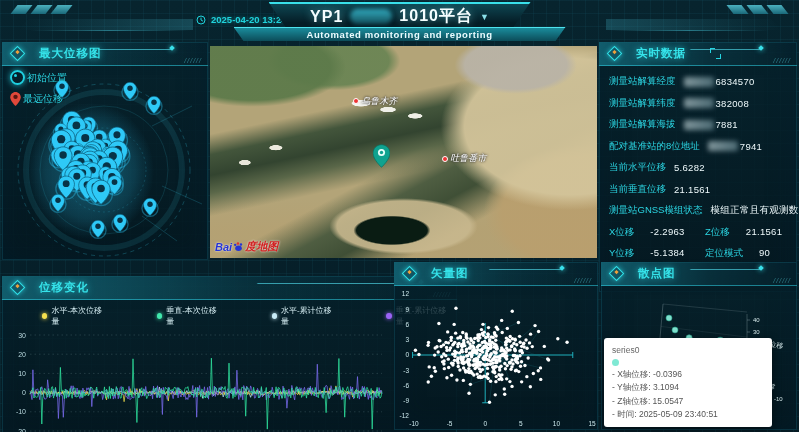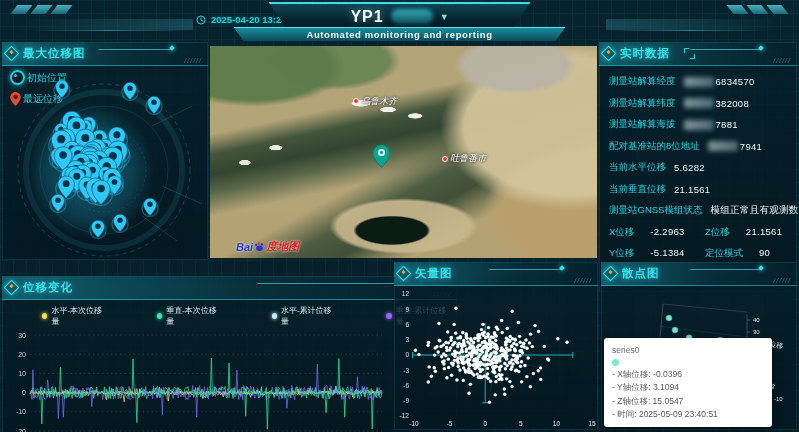--- a/index.html
+++ b/index.html
@@ -32,21 +32,21 @@
   .dd{color:#8adfe8;font-size:9px;}
   .subtitle-bar{position:absolute;left:50%;top:27px;transform:translateX(-50%);width:332px;height:13px;
         background:linear-gradient(180deg,#1a8c9c,#0c4c59);
         clip-path:polygon(0 0,100% 0,97% 100%,3% 100%);
         display:flex;align-items:center;justify-content:center;
         border-top:1px solid #4fe3ee;}
   .subtitle-bar span{color:#eafcff;font-size:9.5px;font-weight:bold;letter-spacing:.6px;}
   
   .panel{position:absolute;z-index:2;background:linear-gradient(180deg,rgba(6,34,44,.78),rgba(4,23,31,.85));
         box-shadow:inset 0 0 0 1px rgba(26,115,135,.28), inset 0 0 28px rgba(0,30,45,.5);}
-  .panel-head{position:relative;height:23px;display:flex;align-items:center;gap:6px;padding:0 4px;
+  .panel-head{position:relative;height:23px;display:flex;align-items:center;gap:16px;padding:0 10px;
         background:linear-gradient(90deg,rgba(18,96,112,.95),rgba(18,96,112,.25) 55%,rgba(18,96,112,0));
         border-bottom:1px solid rgba(46,205,225,.55);}
   .diamond-icon{position:relative;width:9px;height:9px;border:1px solid #2fe0e8;transform:rotate(45deg);flex:none;box-shadow:0 0 5px rgba(47,224,232,.7);}
   .diamond-icon i{position:absolute;left:2px;top:2px;width:3px;height:3px;background:#f0a13a;}
   .panel-title{color:#35e3ea;font-size:11.5px;font-weight:bold;letter-spacing:1px;text-shadow:0 0 7px rgba(47,224,234,.7);white-space:nowrap;}
   .head-line{position:absolute;right:40px;top:7px;width:36%;height:6px;
         border-top:1px solid rgba(80,220,235,.65);transform:skewX(-55deg);}
   .head-dot{position:absolute;right:34px;top:4px;width:4px;height:4px;background:#39e0ea;transform:rotate(45deg);box-shadow:0 0 5px #39e0ea;}
   .head-slashes{position:absolute;right:6px;bottom:1px;color:rgba(90,215,230,.5);font-size:7px;letter-spacing:1px;font-style:italic;}
   .expand-icon{position:relative;width:11px;height:11px;margin-left:8px;flex:none;}
@@ -74,21 +74,21 @@
       radial-gradient(85px 40px at 79% 9%, rgba(185,179,166,.95) 0 60%, rgba(185,179,166,0) 72%),
       radial-gradient(170px 110px at 93% 38%, rgba(211,196,154,.95) 0 62%, rgba(211,196,154,0) 76%),
       radial-gradient(130px 85px at 97% 78%, rgba(185,159,110,.95) 0 64%, rgba(185,159,110,0) 78%),
       linear-gradient(168deg, rgba(61,81,56,0) 30%, rgba(61,81,56,.95) 37%, rgba(44,63,44,.95) 44%, rgba(74,92,64,.85) 50%, rgba(74,92,64,0) 58%),
       linear-gradient(152deg, rgba(68,86,60,0) 52%, rgba(68,86,60,.9) 60%, rgba(51,70,47,.9) 67%, rgba(51,70,47,0) 76%),
       linear-gradient(0deg, rgba(180,161,115,.9) 0 14%, rgba(180,161,115,0) 28%);}
   .city-label{position:absolute;color:#fff;font-size:9px;text-shadow:0 0 3px #333,0 0 2px #333;white-space:nowrap;}
   .city-dot{display:inline-block;width:4px;height:4px;border-radius:50%;background:#e33;border:1px solid #fff;margin-right:2px;vertical-align:middle;}
   .station-pin{position:absolute;left:42%;top:46%;}
   .baidu-logo{position:absolute;left:5px;bottom:4px;display:flex;align-items:center;font-size:11px;font-weight:bold;}
-  .baidu-logo .bai{color:#2534d6;text-shadow:0 0 2px #fff;margin-left:21px;}
+  .baidu-logo .bai{color:#2534d6;text-shadow:0 0 2px #fff;}
   .baidu-logo .paw{width:11px;height:11px;margin:0 1px;}
   .baidu-logo .rest{color:#d02020;text-shadow:0 0 2px #fff;filter:blur(.6px);}
   
   #p-rt{left:599px;top:42px;width:198px;height:250px;}
   .rt-body{padding:9px 10px 12px 10px;}
   .rt-row{display:flex;align-items:center;margin-bottom:8.5px;font-size:9.5px;white-space:nowrap;}
   .rt-label{color:#2bd5e2;margin-right:8px;}
   .rt-value{color:#eef9fb;letter-spacing:.3px;}
   .rt-redact{display:inline-block;width:30px;height:10px;margin-right:2px;border-radius:2px;
         background:linear-gradient(90deg,#9fb3b8,#5d7d86);filter:blur(2.5px);opacity:.8;}
@@ -136,20 +136,21 @@
         <path d="M5 2.6 V5 L7 6.2" fill="none" stroke="#20d3dc" stroke-width="1"></path>
       </svg>
       <span>2025-04-20 13:24:39</span>
       <span>至</span>
       <span>2025-05-20 13:24:39</span>
     </div>
 
     <div class="title-plate">
       <span class="t">YP1</span>
       <span class="blur-chip"></span>
+      <span class="t">1010平台</span>
       <span class="dd">▼</span>
     </div>
     <div class="subtitle-bar">
       <span>Automated monitoring and reporting</span>
     </div>
   </div>
 
   <div class="panel" id="p-max">
     <div class="panel-head">
       <span class="diamond-icon">

